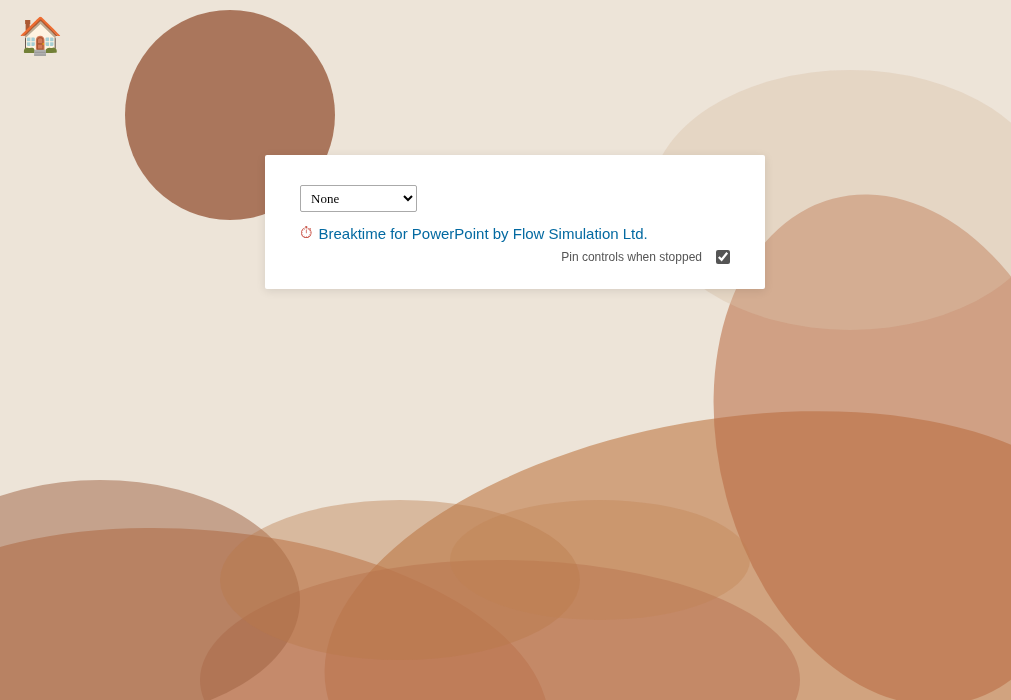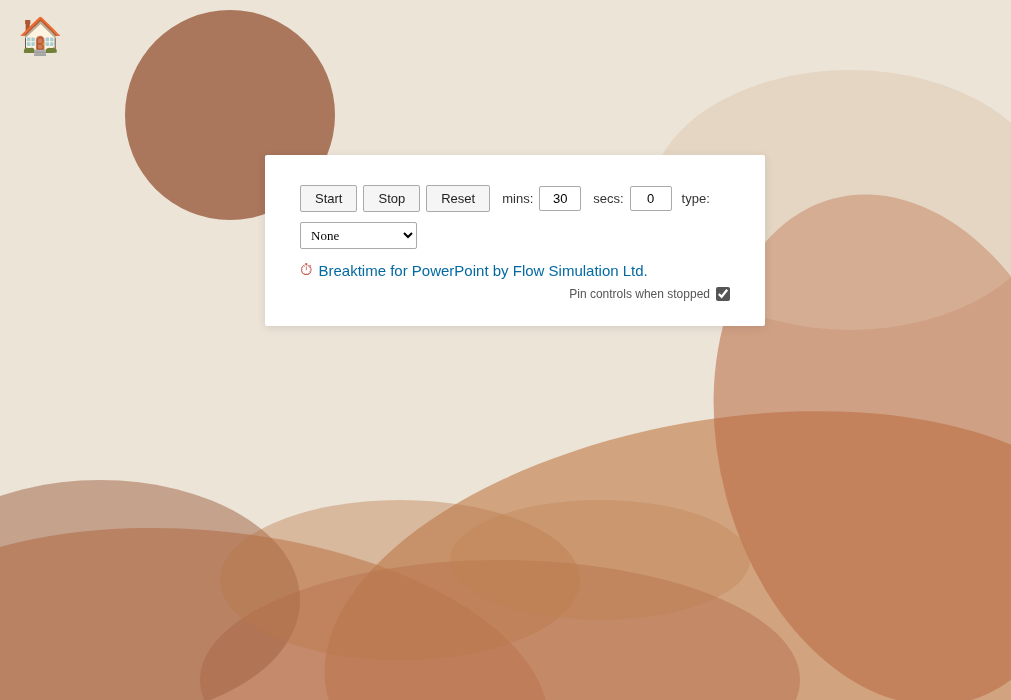--- a/index.html
+++ b/index.html
@@ -125,21 +125,21 @@
 
     .branding-text {
       font-size: 15px;
       color: #0369a1;
     }
 
     .pin-row {
       display: flex;
       align-items: center;
       justify-content: flex-end;
-      gap: 6px;
+      gap: 14px;
     }
 
     .pin-label {
       font-size: 12px;
       color: #555;
     }
 
     .pin-checkbox {
       width: 14px;
       height: 14px;
@@ -172,33 +172,20 @@
 
   <ellipse cx="400" cy="580" rx="180" ry="80" fill="#b87848" opacity="0.4"></ellipse>
   <ellipse cx="600" cy="560" rx="150" ry="60" fill="#c08050" opacity="0.35"></ellipse>
 </svg>
 
 <div class="home-icon">🏠</div>
 
 <div class="timer-card">
 
 
-  <div class="controls-row">
-    <button class="ctrl-btn">Start</button>
-    <button class="ctrl-btn">Stop</button>
-    <button class="ctrl-btn">Reset</button>
-
-    <span class="label-text">mins:</span>
-    <input class="num-input" type="text" value="30" style="">
-
-    <span class="label-text">secs:</span>
-    <input class="num-input" type="text" value="0" style="">
-
-    <span class="type-label">type:</span>
-  </div>
 
   <div class="dropdown-row">
     <select class="type-select">
       <option>None</option>
       <option>Count Up</option>
       <option>Count Down</option>
     </select>
   </div>
 
   <div class="branding-row">

